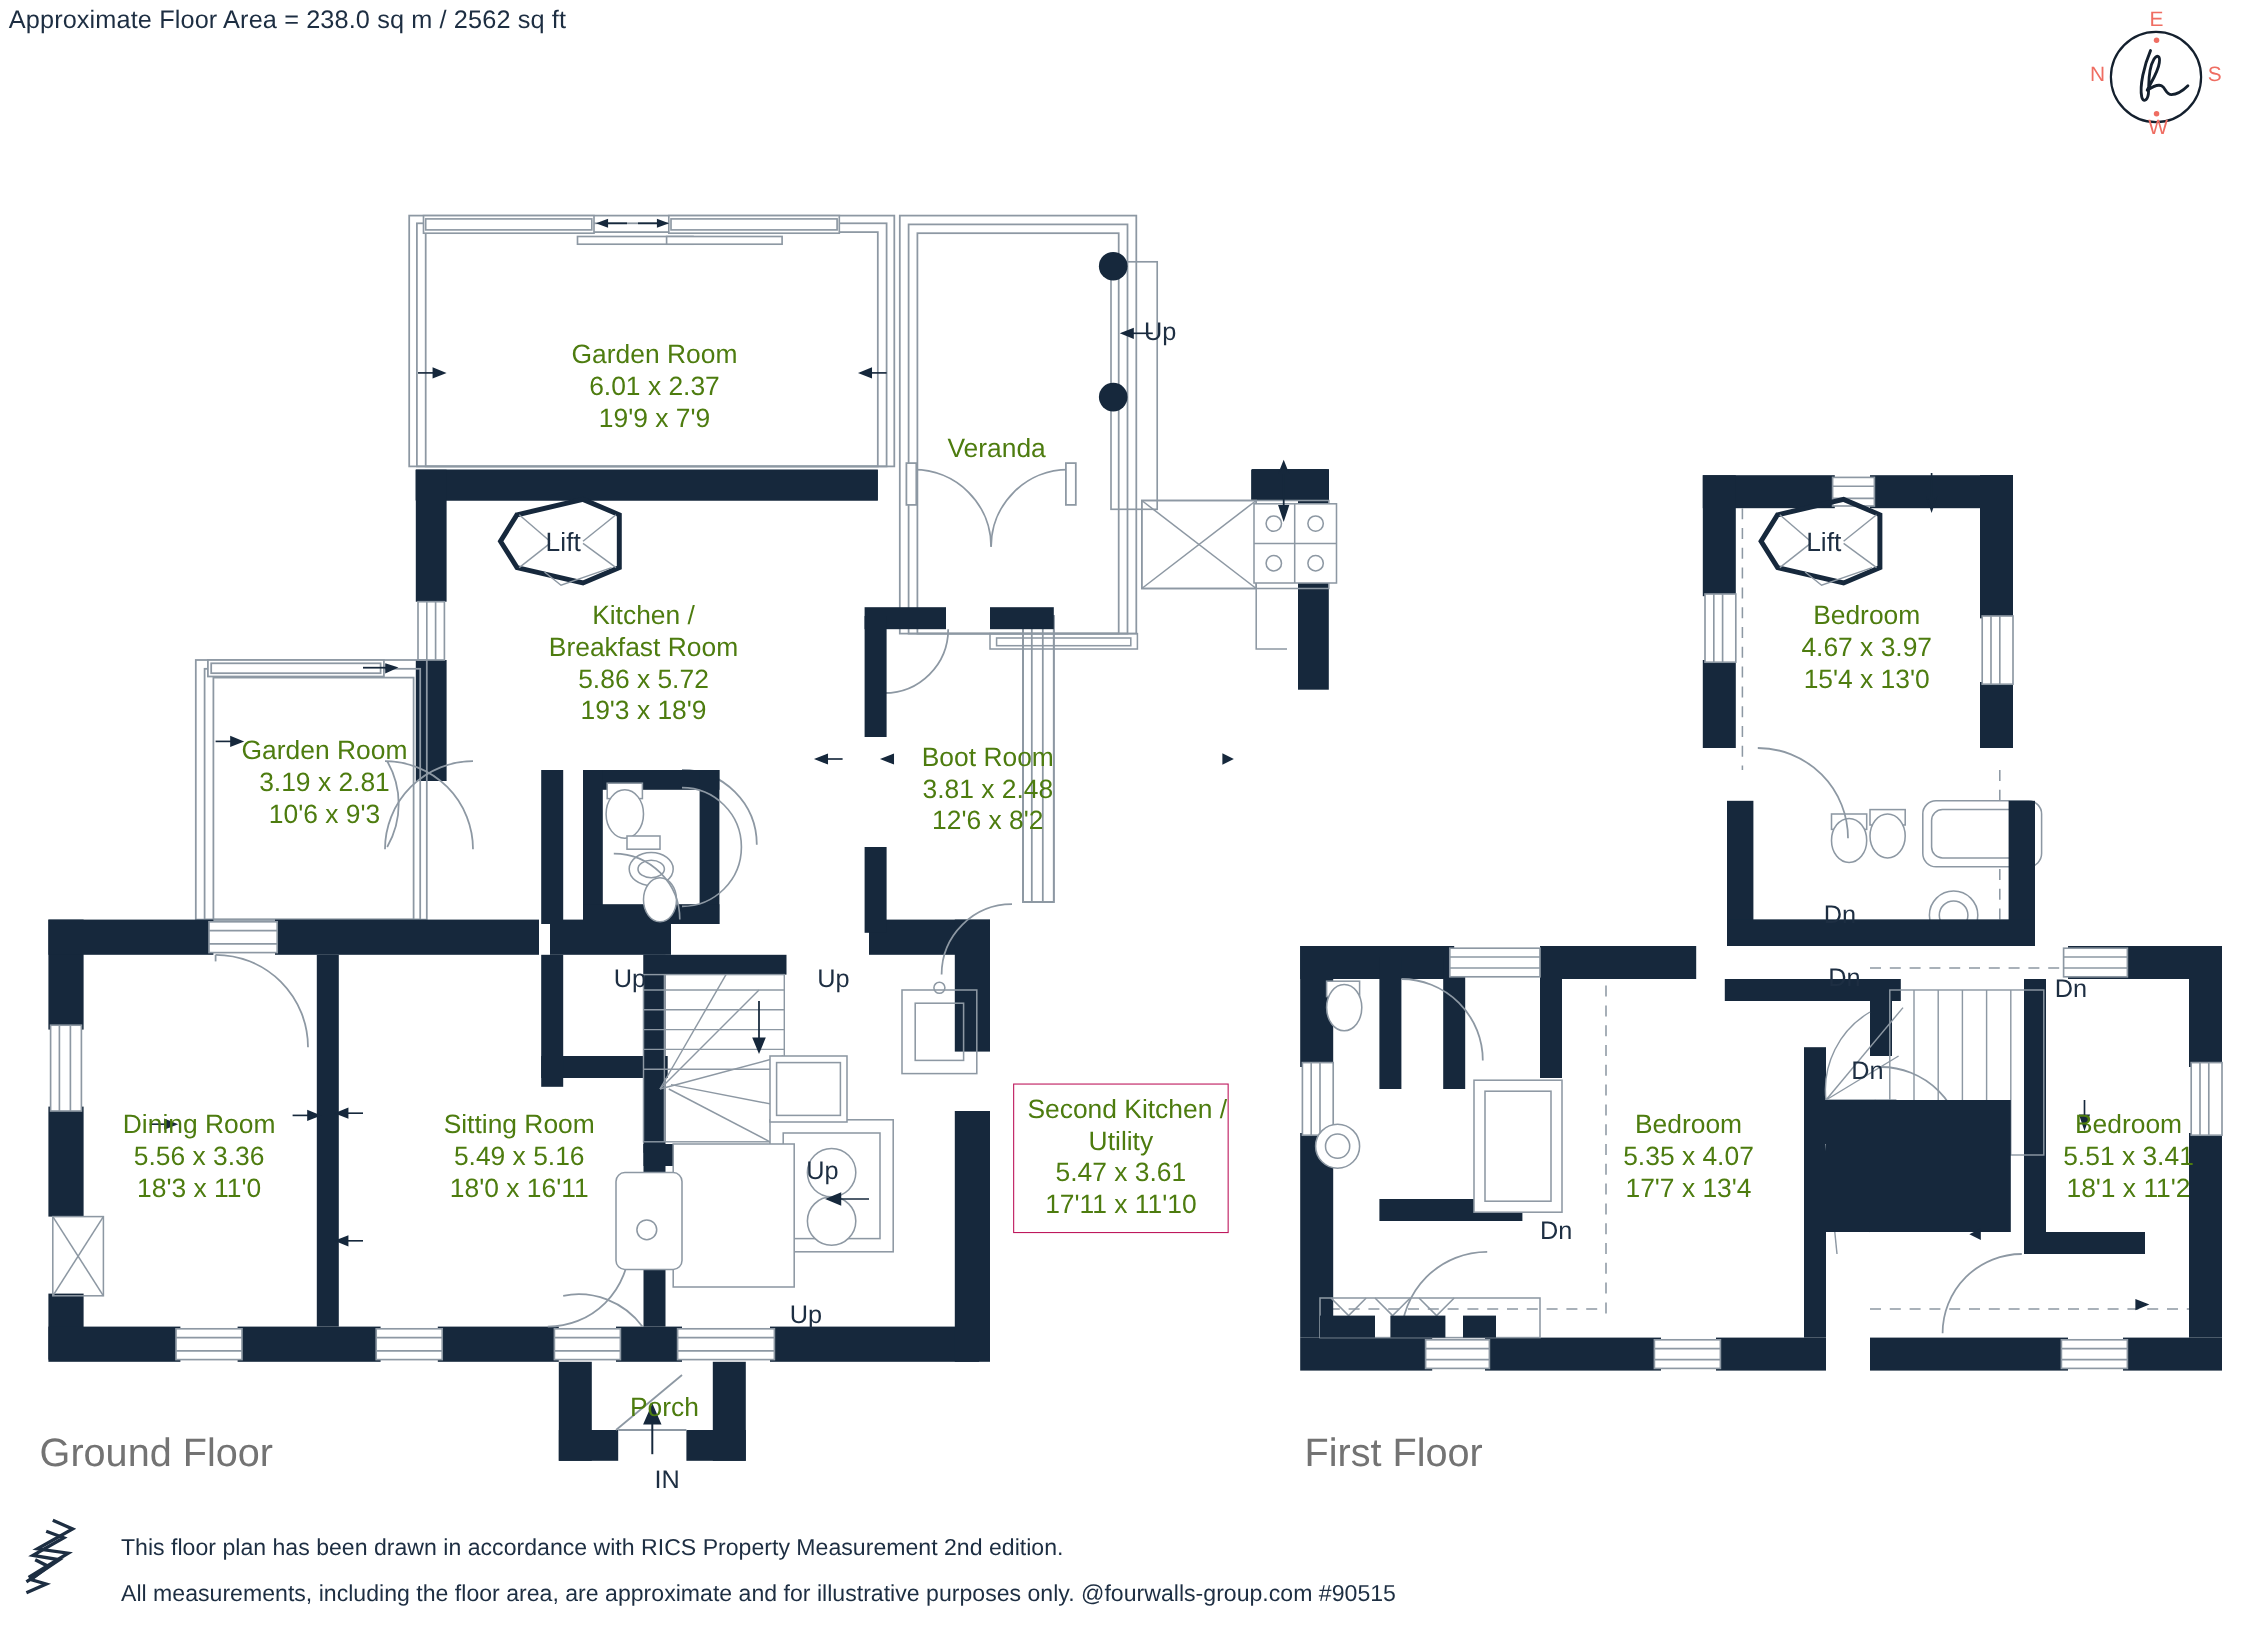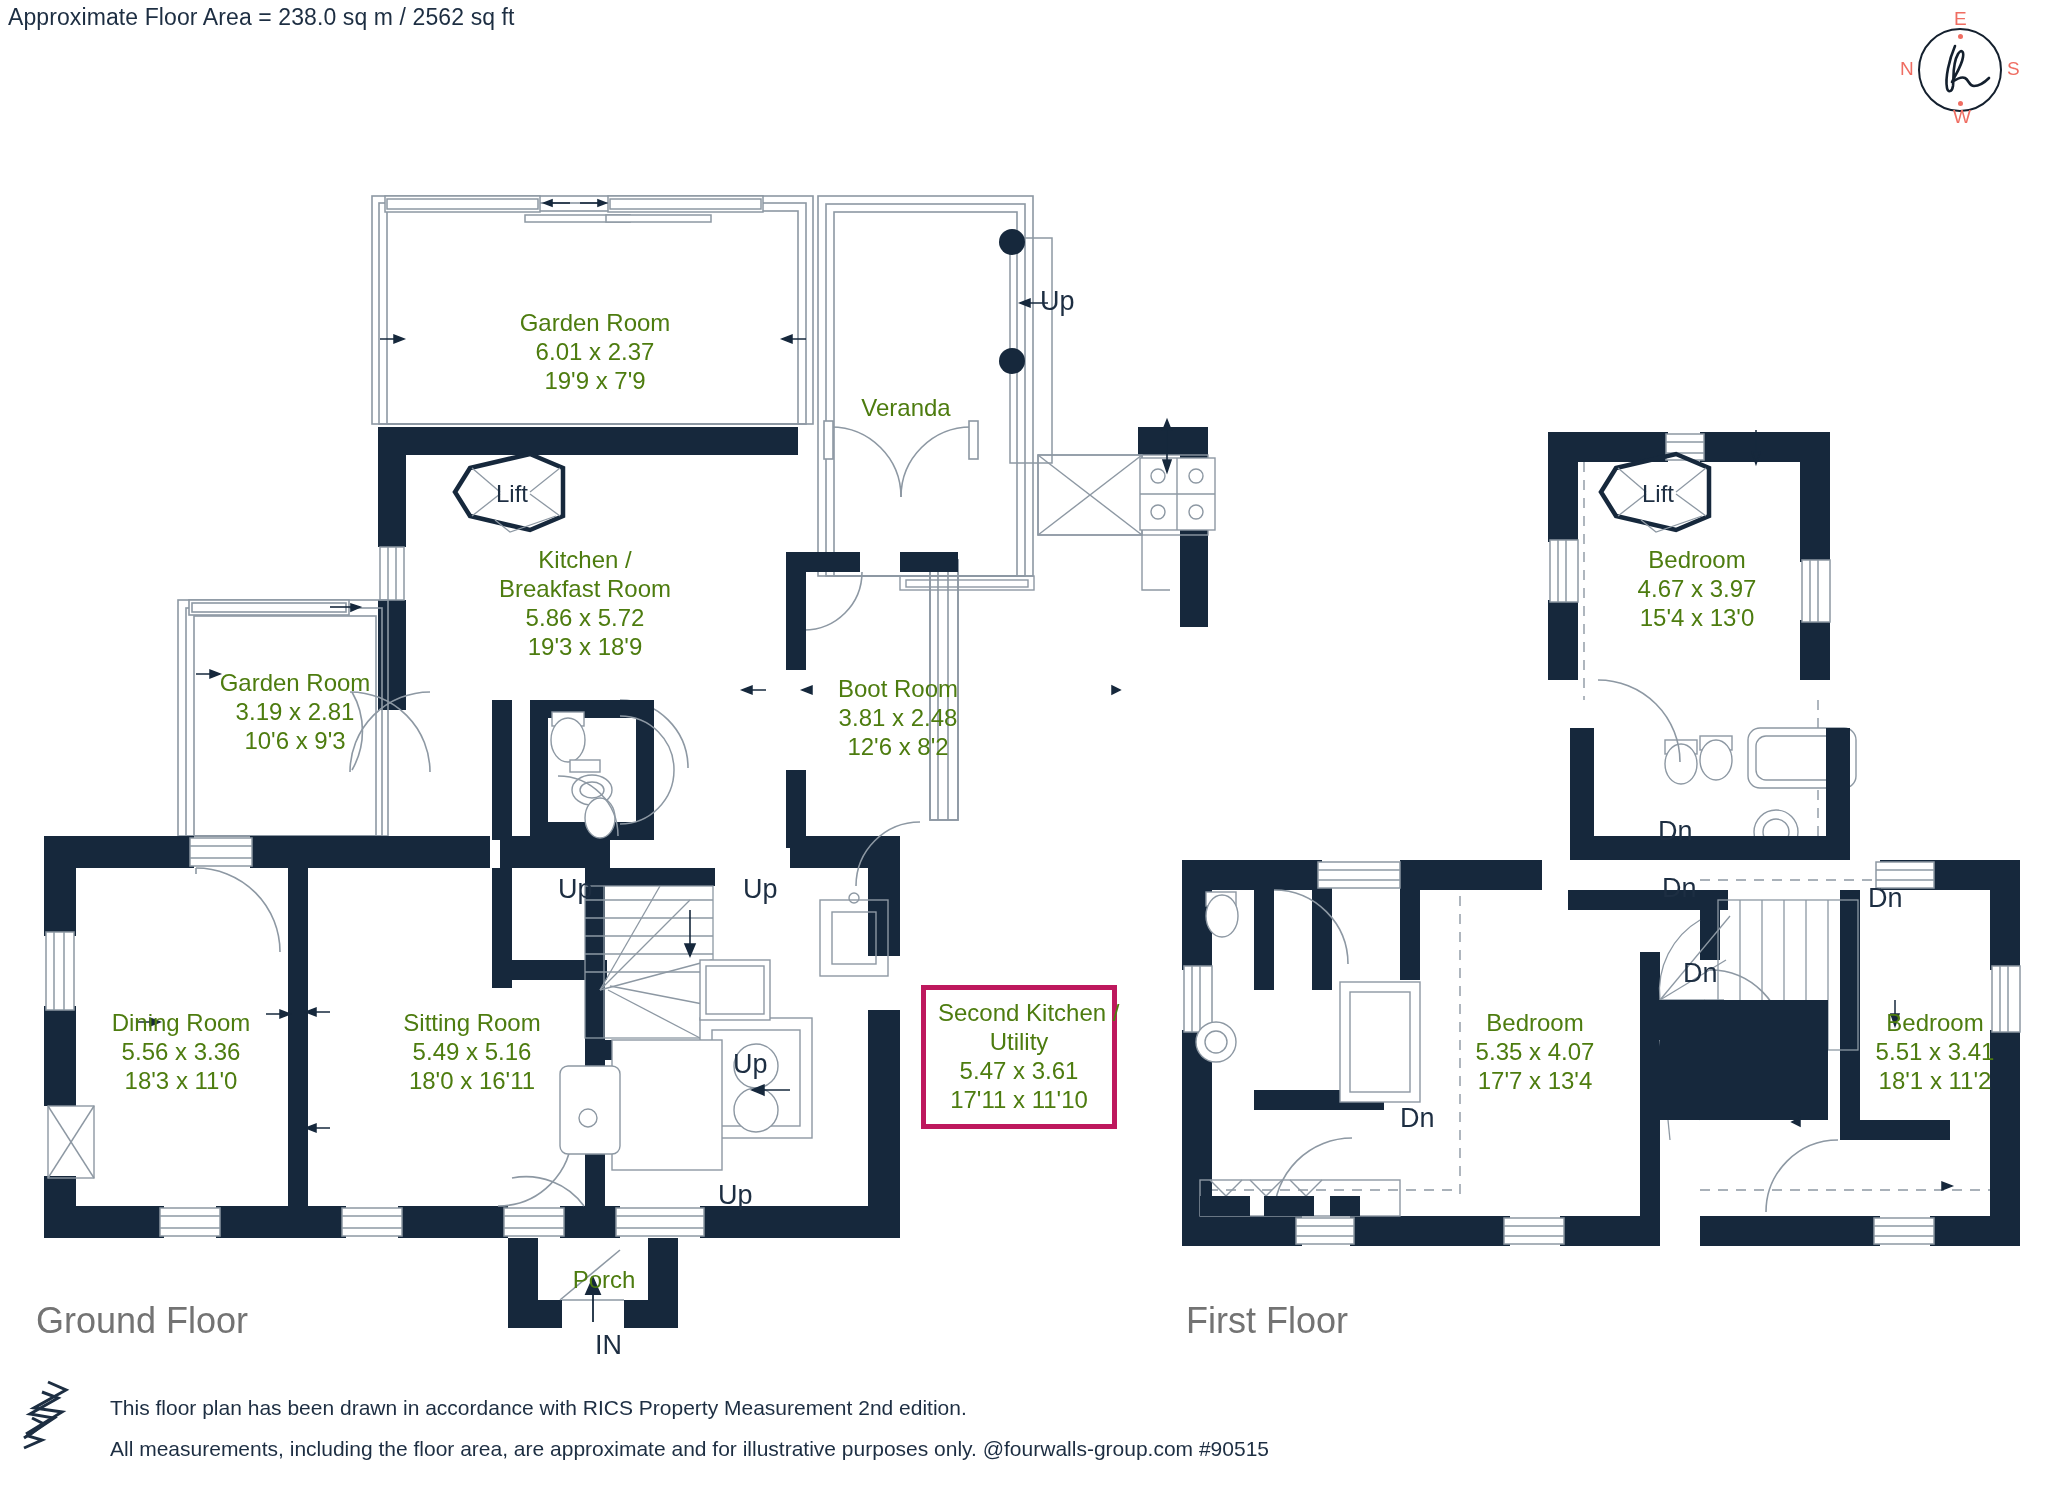--- a/index.html
+++ b/index.html
@@ -79,28 +79,28 @@
     color: #4d7c0f;
     white-space: nowrap;
     transform: translateX(-50%);
   }
   .room-label .nm { display: block; }
   .room-label .m  { display: block; }
   .room-label .f  { display: block; }
 
   .boxed-label {
     background: #ffffff;
-    border: 5px solid #be185d;
+    border: 1px solid #be185d;
     padding: 8px 12px 10px 12px;
     box-sizing: border-box;
   }
 
   .tiny-label {
     position: absolute;
-    font-size: 27px;
+    font-size: 23px;
     line-height: 26px;
     color: #1d2e42;
     white-space: nowrap;
   }
 
   .lift-label {
     position: absolute;
     font-size: 24px;
     color: #1d2e42;
     white-space: nowrap;

